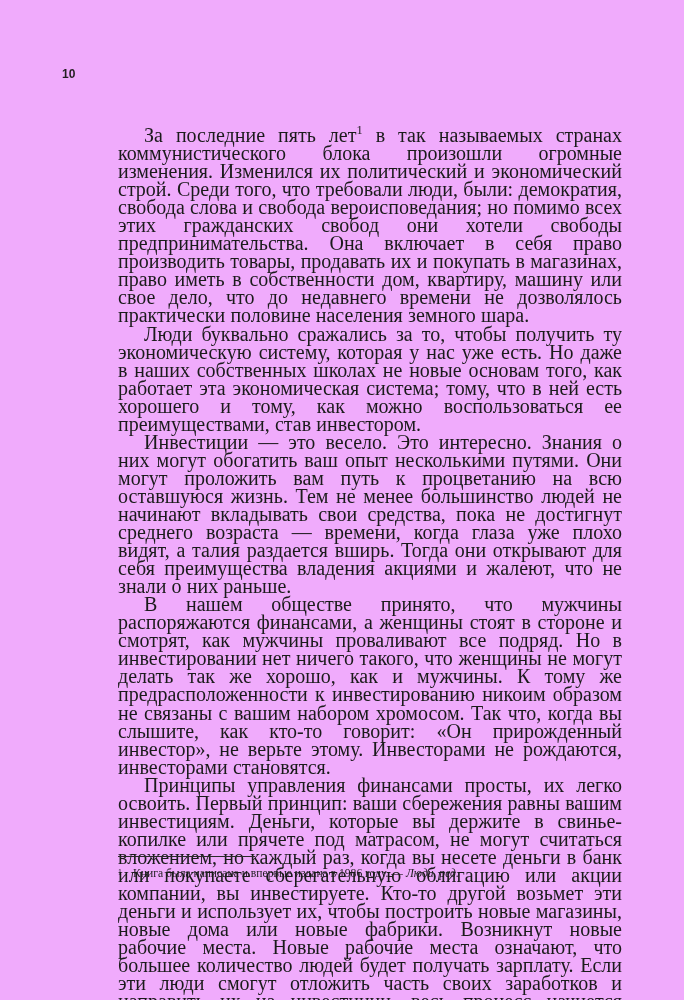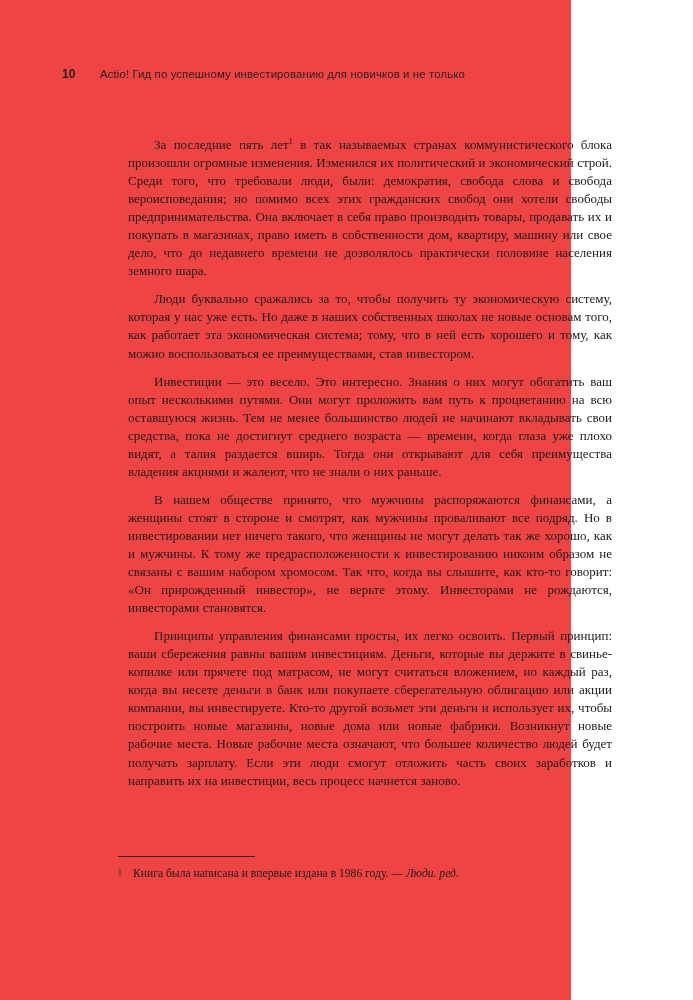--- a/index.html
+++ b/index.html
@@ -14,23 +14,23 @@
     position: relative;
     overflow: hidden;
     font-family: "Liberation Serif", "DejaVu Serif", serif;
     color: #1b1b1b;
     -webkit-font-smoothing: antialiased;
   }
 
   .page {
     position: absolute;
     inset: 0;
-    width: 571px;
+    width: 684px;
     height: 1000px;
-    background: #ef4444;
+    background: #f0abfc;
   }
 
   
   .running-head {
     position: absolute;
     top: 68px;
     left: 62px;
     right: 62px;
     height: 20px;
     display: flex;
@@ -58,25 +58,25 @@
 
   
   .textblock {
     position: absolute;
     left: 118px;
     top: 126px;
     width: 504px;
   }
 
   p.body-par {
-    margin: 10px;
+    margin: 0;
     text-align: justify;
     text-justify: inter-word;
     text-indent: 26px;
-    font-size: 13px;
+    font-size: 20px;
     line-height: 18.05px;
     hyphens: manual;
     word-spacing: 0.01em;
   }
 
   sup.fn-ref {
     font-size: 0.62em;
     vertical-align: super;
     line-height: 0;
   }
@@ -115,21 +115,20 @@
     font-style: italic;
   }
 </style>
 </head>
 <body>
 
 <div class="page">
 
   <div class="running-head">
     <span class="folio">10</span>
-    <span class="head-title">Actio! Гид по успешному инвестированию для новичков и не только</span>
   </div>
 
   <div class="textblock">
 
     <p class="body-par"><span>За последние пять лет</span><sup class="fn-ref">1</sup><span> в так называемых странах коммунистического блока произошли огромные изменения. Изменился их политический и экономический строй. Среди того, что требовали люди, были: демократия, свобода слова и свобода вероисповедания; но помимо всех этих гражданских свобод они хотели свободы предпринимательства. Она включает в себя право производить товары, продавать их и покупать в магазинах, право иметь в собственности дом, квартиру, машину или свое дело, что до недавнего времени не дозволялось практически половине населения земного шара.</span></p>
 
     <p class="body-par">Люди буквально сражались за то, чтобы получить ту экономическую систему, которая у нас уже есть. Но даже в наших собственных школах не новые основам того, как работает эта экономическая система; тому, что в ней есть хорошего и тому, как можно воспользоваться ее преимуществами, став инвестором.</p>
 
     <p class="body-par">Инвестиции — это весело. Это интересно. Знания о них могут обогатить ваш опыт несколькими путями. Они могут проложить вам путь к процветанию на всю оставшуюся жизнь. Тем не менее большинство людей не начинают вкладывать свои средства, пока не достигнут среднего возраста — времени, когда глаза уже плохо видят, а талия раздается вширь. Тогда они открывают для себя преимущества владения акциями и жалеют, что не знали о них раньше.</p>
 

